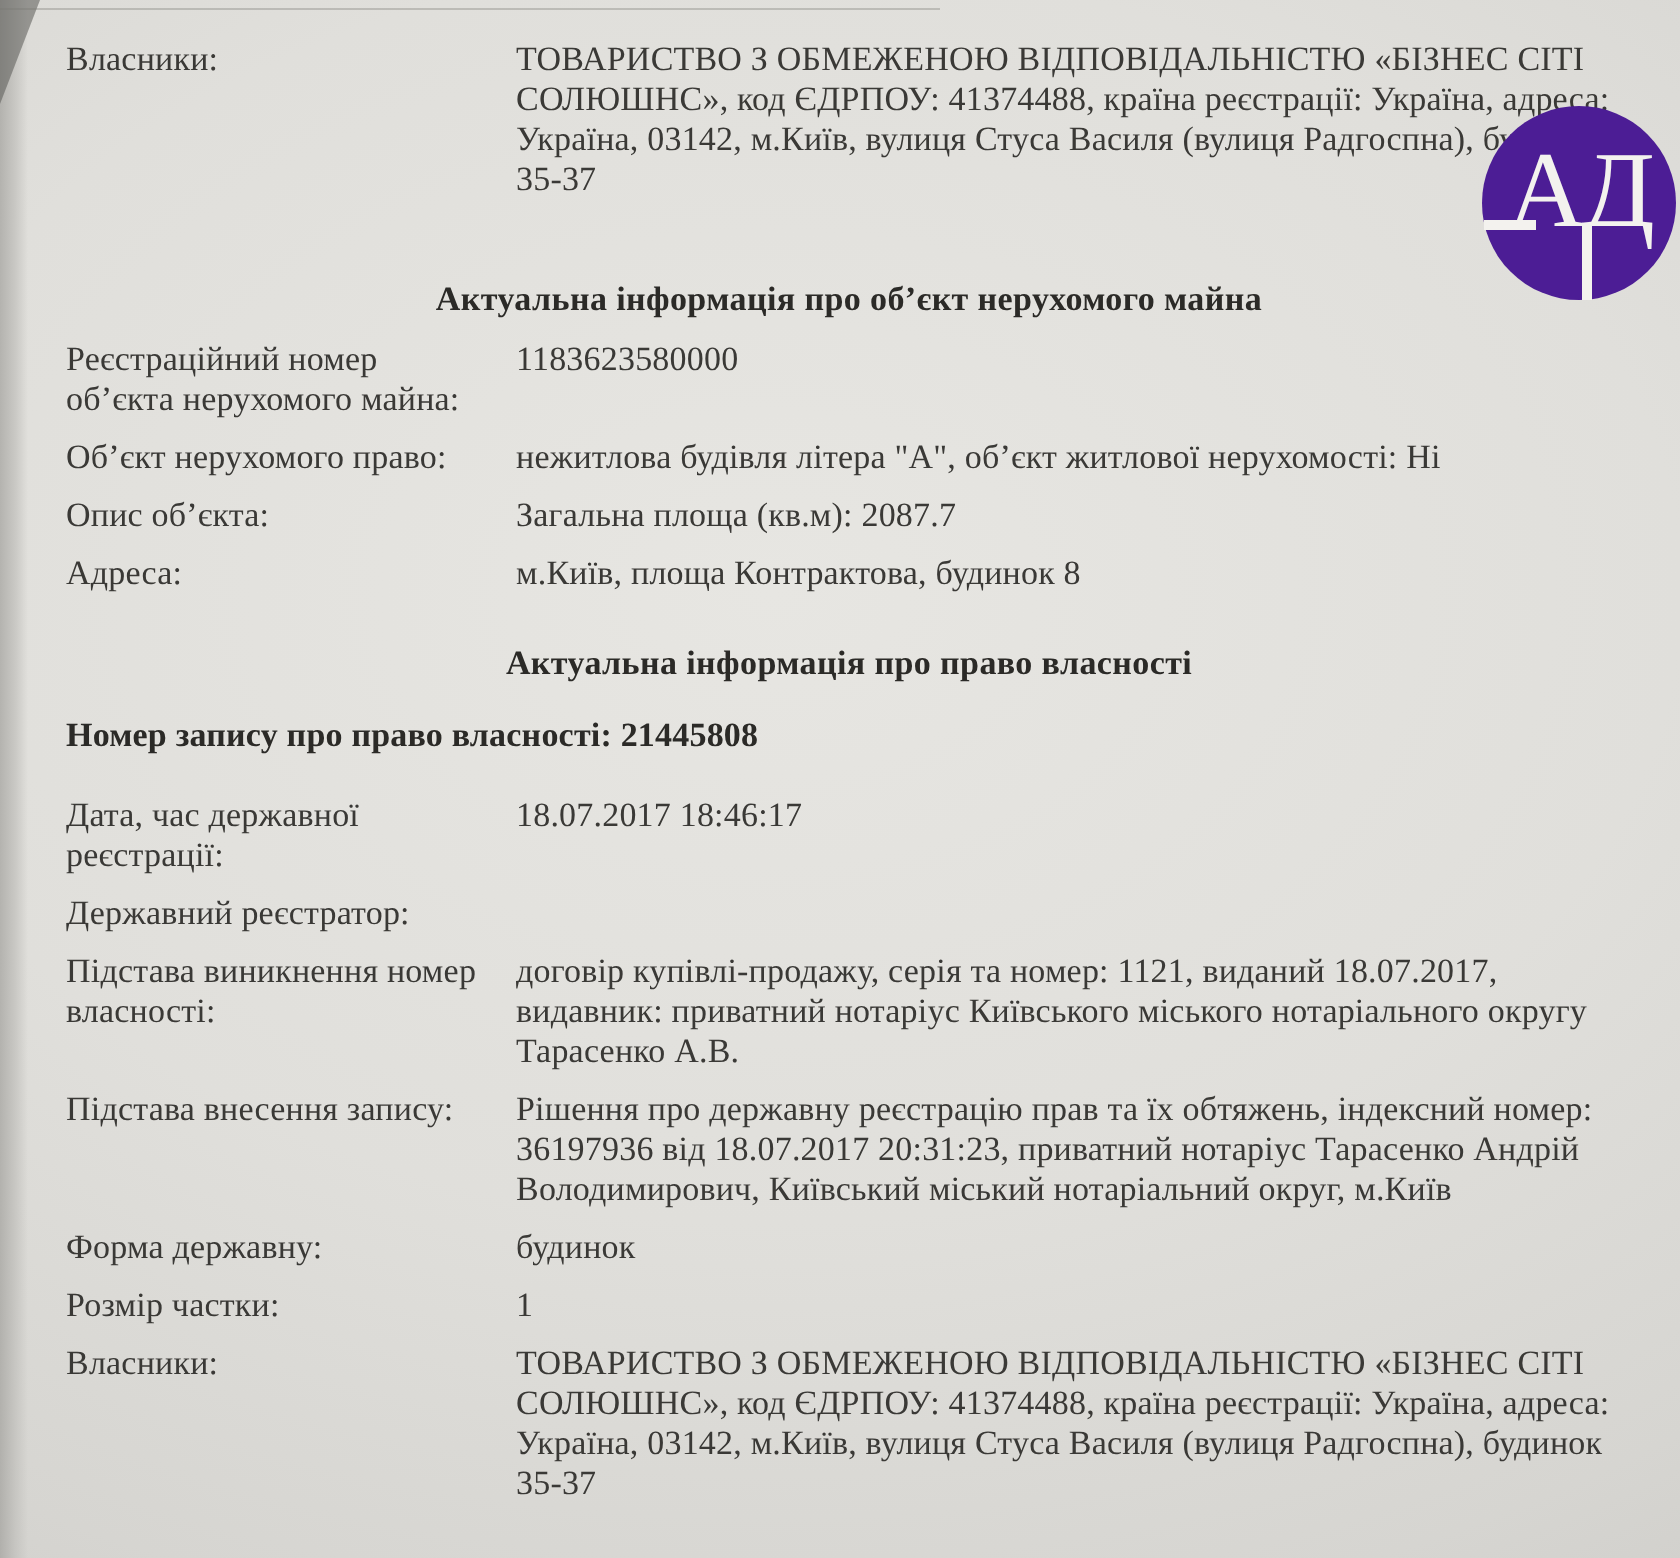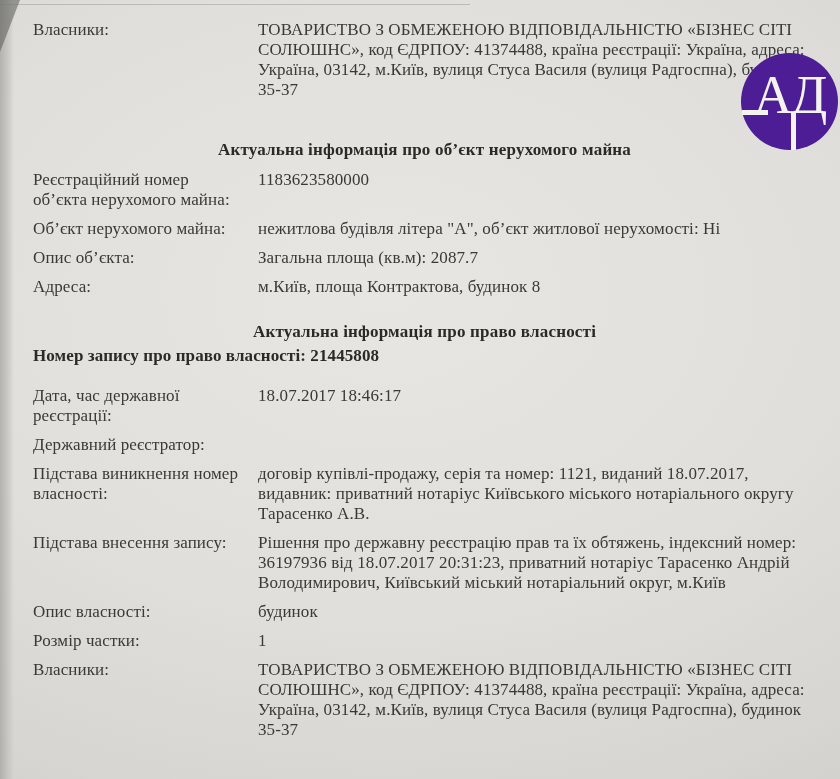--- a/index.html
+++ b/index.html
@@ -37,21 +37,21 @@
   .row{
     display:grid;grid-template-columns:225px 562px;
     margin-bottom:9px;
   }
   .row .label{padding-right:14px;}
   .row .value{}
   .heading{
     text-align:center;font-weight:bold;color:#2b2a27;
     margin:40px 0 10px 0;letter-spacing:.2px;
   }
-  .heading.tight{margin:25px 0 4px 0;}
+  .heading.tight{margin:25px 0 16px 0;}
   .record-line{
     font-weight:bold;color:#2b2a27;margin-bottom:20px;
   }
   
   .logo{
     position:absolute;z-index:3;left:741px;top:53px;
     width:97px;height:97px;border-radius:50%;
     background:#4c1d95;
     display:flex;align-items:center;justify-content:center;
   }
@@ -98,21 +98,21 @@
     <div class="value">ТОВАРИСТВО З ОБМЕЖЕНОЮ ВІДПОВІДАЛЬНІСТЮ «БІЗНЕС СІТІ СОЛЮШНС», код ЄДРПОУ: 41374488, країна реєстрації: Україна, адреса: Україна, 03142, м.Київ, вулиця Стуса Василя (вулиця Радгоспна), будинок 35-37</div>
   </div>
 
   <div class="heading">Актуальна інформація про об’єкт нерухомого майна</div>
 
   <div class="row">
     <div class="label">Реєстраційний номер об’єкта нерухомого майна:</div>
     <div class="value">1183623580000</div>
   </div>
   <div class="row">
-    <div class="label">Об’єкт нерухомого майна:</div>
+    <div class="label">Об’єкт нерухомого право:</div>
     <div class="value">нежитлова будівля літера "А", об’єкт житлової нерухомості: Ні</div>
   </div>
   <div class="row">
     <div class="label">Опис об’єкта:</div>
     <div class="value">Загальна площа (кв.м): 2087.7</div>
   </div>
   <div class="row">
     <div class="label">Адреса:</div>
     <div class="value">м.Київ, площа Контрактова, будинок 8</div>
   </div>
@@ -129,21 +129,21 @@
   </div>
   <div class="row">
     <div class="label">Підстава виникнення номер власності:</div>
     <div class="value">договір купівлі-продажу, серія та номер: 1121, виданий 18.07.2017, видавник: приватний нотаріус Київського міського нотаріального округу Тарасенко А.В.</div>
   </div>
   <div class="row">
     <div class="label">Підстава внесення запису:</div>
     <div class="value">Рішення про державну реєстрацію прав та їх обтяжень, індексний номер: 36197936 від 18.07.2017 20:31:23, приватний нотаріус Тарасенко Андрій Володимирович, Київський міський нотаріальний округ, м.Київ</div>
   </div>
   <div class="row">
-    <div class="label">Опис власності:</div>
+    <div class="label">Форма державну:</div>
     <div class="value">будинок</div>
   </div>
   <div class="row">
     <div class="label">Розмір частки:</div>
     <div class="value">1</div>
   </div>
   <div class="row">
     <div class="label">Власники:</div>
     <div class="value">ТОВАРИСТВО З ОБМЕЖЕНОЮ ВІДПОВІДАЛЬНІСТЮ «БІЗНЕС СІТІ СОЛЮШНС», код ЄДРПОУ: 41374488, країна реєстрації: Україна, адреса: Україна, 03142, м.Київ, вулиця Стуса Василя (вулиця Радгоспна), будинок 35-37</div>
   </div>

